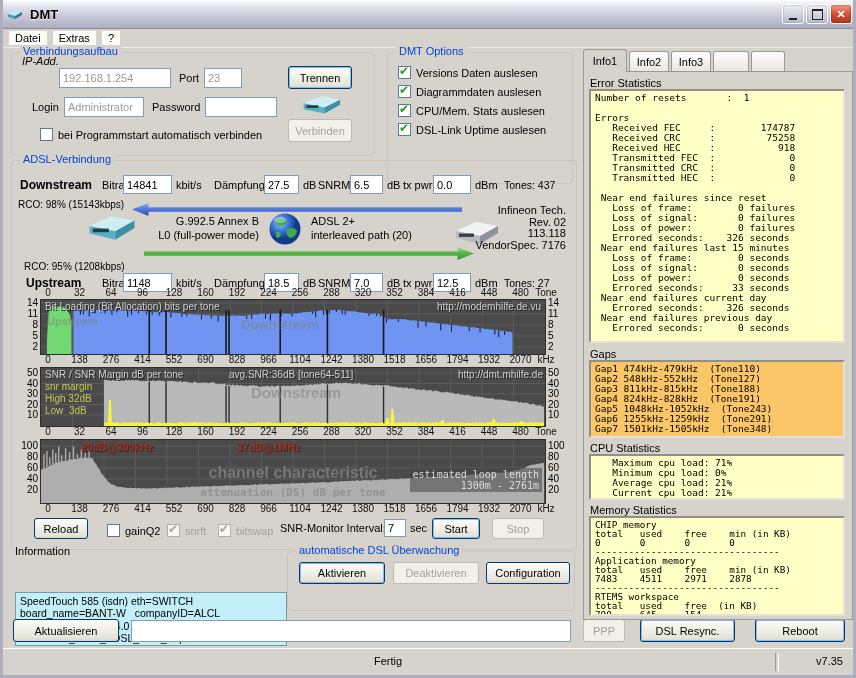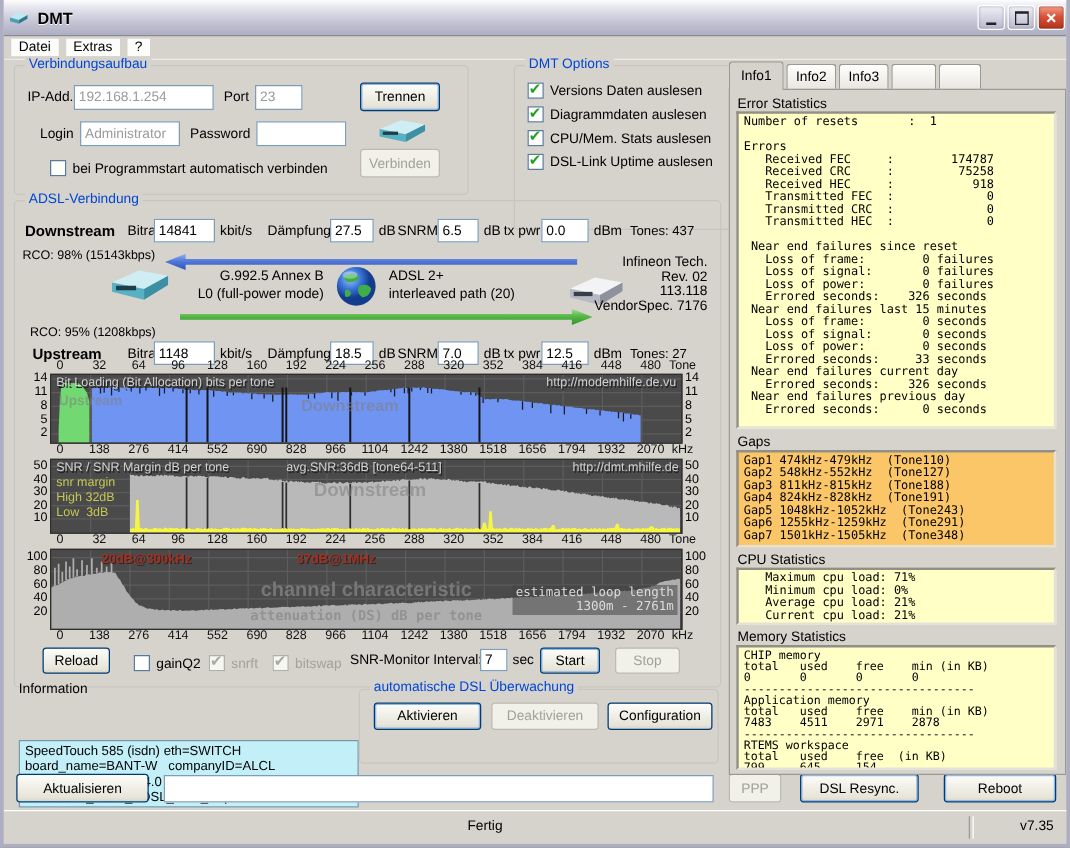--- a/index.html
+++ b/index.html
@@ -107,21 +107,21 @@
   <div class="menubar">
     <span class="menuitem">Datei</span>
     <span class="menuitem">Extras</span>
     <span class="menuitem">?</span>
   </div>
 
   <div class="main">
 
     <div class="grp" style="left:8px;top:4px;width:364px;height:104px;">
       <span class="grp-label">Verbindungsaufbau</span>
-      <span class="lbl" style="left:10px;top:19px;">IP-Add.</span>
+      <span class="lbl" style="left:10px;top:2px;font-style:italic;">IP-Add.</span>
       <input class="tb gray" style="left: 47px; top: 15px; width: 112px; height: 20px;" value="192.168.1.254">
       <span class="lbl" style="left:167px;top:19px;">Port</span>
       <input class="tb gray" style="left: 192px; top: 15px; width: 38px; height: 20px;" value="23">
       <span class="lbl" style="left:20px;top:48px;">Login</span>
       <input class="tb gray" style="left: 52px; top: 44px; width: 80px; height: 20px;" value="Administrator">
       <span class="lbl" style="left:140px;top:48px;">Password</span>
       <input class="tb" style="left: 193px; top: 44px; width: 72px; height: 20px;" value="">
       <div class="btn def" style="left:276px;top:13px;width:64px;height:23px;">
           <span>Trennen</span>
         </div>
@@ -135,21 +135,21 @@
       </span>
       <div class="btn dis" style="left:276px;top:66px;width:64px;height:23px;">
           <span>Verbinden</span>
         </div>
       <div class="cbrow" style="position:absolute;left:28px;top:72px;text-align:right;">
         <span class="cb"></span>
         <span>bei Programmstart automatisch verbinden</span>
       </div>
     </div>
 
-    <div class="grp" style="left:384px;top:4px;width:186px;height:132px;margin-left:24px;">
+    <div class="grp" style="left:384px;top:4px;width:186px;height:132px;">
       <span class="grp-label">DMT Options</span>
       <div id="dmt-options-list" style="position:absolute;left:10px;top:10px;width:172px;">
           <div class="cbrow">
             <span class="cb checked"></span>
             <span>Versions Daten auslesen</span>
           </div>
           <div class="cbrow">
             <span class="cb checked"></span>
             <span>Diagrammdaten auslesen</span>
           </div>

